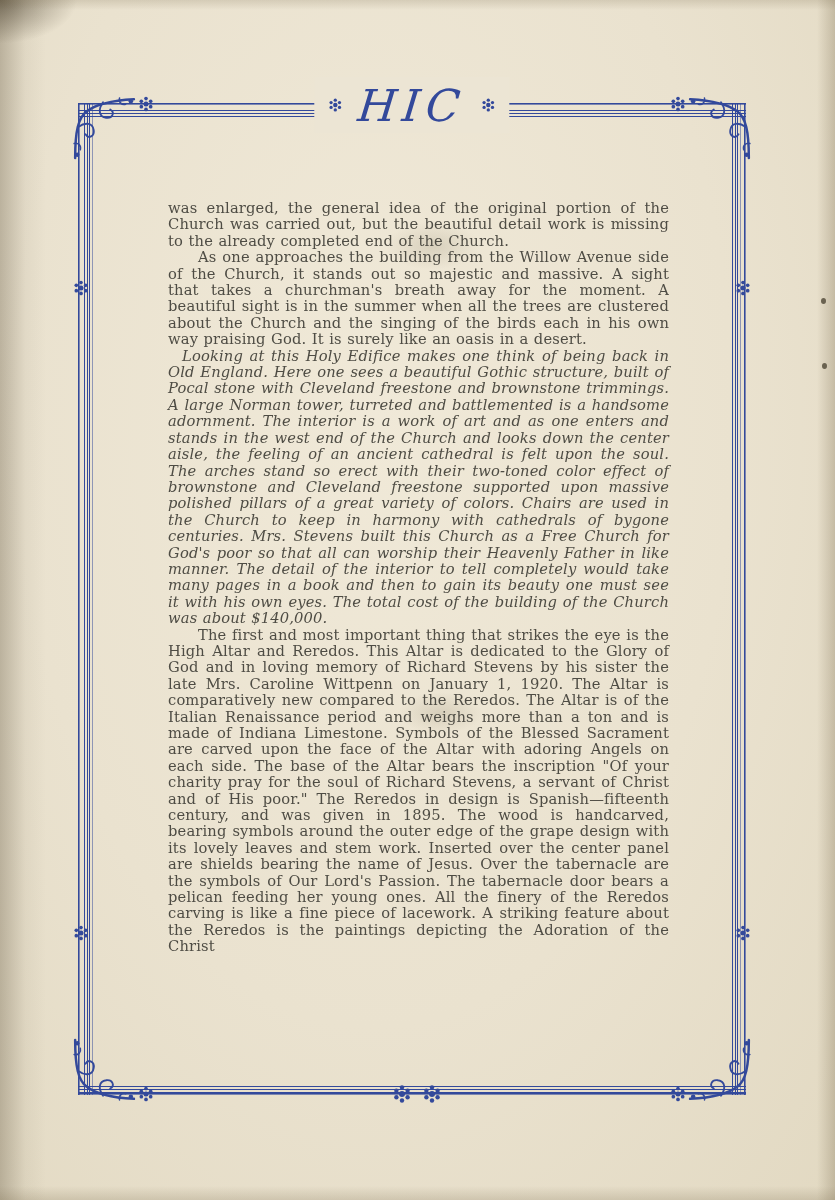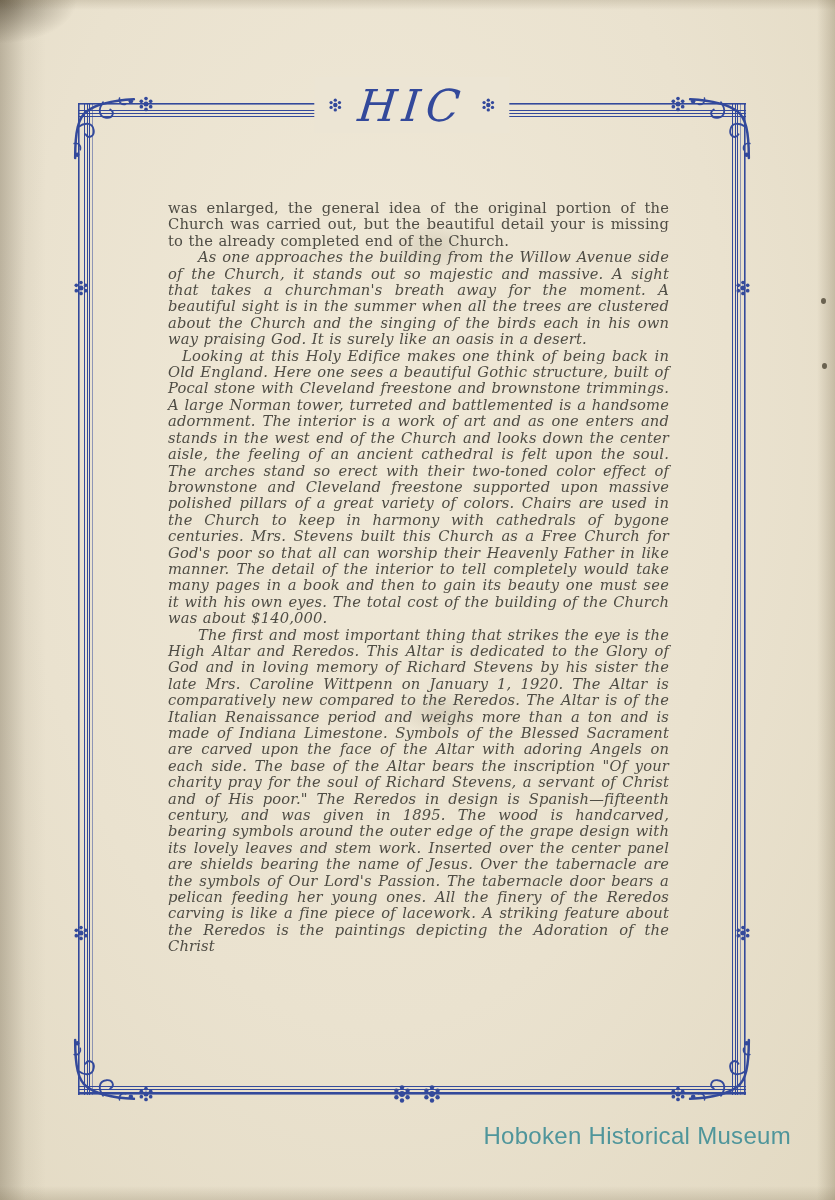--- a/index.html
+++ b/index.html
@@ -128,21 +128,21 @@
 
   
   .text-block {
     position: absolute; left: 168px; top: 200px; width: 501px;
     color: var(--ink,#4e4c44);
     font-size: 14.7px; line-height: 16.4px;
     text-align: justify;
     word-spacing: 0.6px; letter-spacing: 0.15px;
   }
   .text-block p { margin: 0; }
-  .gap   { margin-top: 25px; font-style: italic; }
+  .gap   { margin-top: 25px; }
   .ind-lg { text-indent: 30px; }
   .ind-sm { text-indent: 14px; font-style: italic; }
 
   
   .watermark {
     position: absolute; top: 1122px; right: 44px;
     font-family: "Liberation Sans", sans-serif;
     font-size: 24px; letter-spacing: 0.3px;
     color: var(--watermark-teal,#3f8e96);
     opacity: 0.9;
@@ -243,21 +243,20 @@
           <use href="#floret"></use>
         </svg>
       <span class="monogram-text">HIC</span>
       <svg class="floret-inline">
           <use href="#floret"></use>
         </svg>
     </div>
   </div>
 
   <div class="text-block">
-    <p>was enlarged, the general idea of the original portion of the Church was carried out, but the beautiful detail your is missing to the already completed end of the Church.</p>
+    <p>was enlarged, the general idea of the original portion of the Church was carried out, but the beautiful detail work is missing to the already completed end of the Church.</p>
     <p class="gap ind-lg">As one approaches the building from the Willow Avenue side of the Church, it stands out so majestic and massive. A sight that takes a churchman's breath away for the moment. A beautiful sight is in the summer when all the trees are clustered about the Church and the singing of the birds each in his own way praising God. It is surely like an oasis in a desert.</p>
     <p class="ind-sm">Looking at this Holy Edifice makes one think of being back in Old England. Here one sees a beautiful Gothic structure, built of Pocal stone with Cleveland freestone and brownstone trimmings. A large Norman tower, turreted and battlemented is a handsome adornment. The interior is a work of art and as one enters and stands in the west end of the Church and looks down the center aisle, the feeling of an ancient cathedral is felt upon the soul. The arches stand so erect with their two-toned color effect of brownstone and Cleveland freestone supported upon massive polished pillars of a great variety of colors. Chairs are used in the Church to keep in harmony with cathedrals of bygone centuries. Mrs. Stevens built this Church as a Free Church for God's poor so that all can worship their Heavenly Father in like manner. The detail of the interior to tell completely would take many pages in a book and then to gain its beauty one must see it with his own eyes. The total cost of the building of the Church was about $140,000.</p>
     <p class="gap ind-lg">The first and most important thing that strikes the eye is the High Altar and Reredos. This Altar is dedicated to the Glory of God and in loving memory of Richard Stevens by his sister the late Mrs. Caroline Wittpenn on January 1, 1920. The Altar is comparatively new compared to the Reredos. The Altar is of the Italian Renaissance period and weighs more than a ton and is made of Indiana Limestone. Symbols of the Blessed Sacrament are carved upon the face of the Altar with adoring Angels on each side. The base of the Altar bears the inscription "Of your charity pray for the soul of Richard Stevens, a servant of Christ and of His poor." The Reredos in design is Spanish—fifteenth century, and was given in 1895. The wood is handcarved, bearing symbols around the outer edge of the grape design with its lovely leaves and stem work. Inserted over the center panel are shields bearing the name of Jesus. Over the tabernacle are the symbols of Our Lord's Passion. The tabernacle door bears a pelican feeding her young ones. All the finery of the Reredos carving is like a fine piece of lacework. A striking feature about the Reredos is the paintings depicting the Adoration of the Christ</p>
   </div>
 
-  <div class="watermark">Hoboken Historical Museum</div>
 
 </div>
 
 </body></html>

